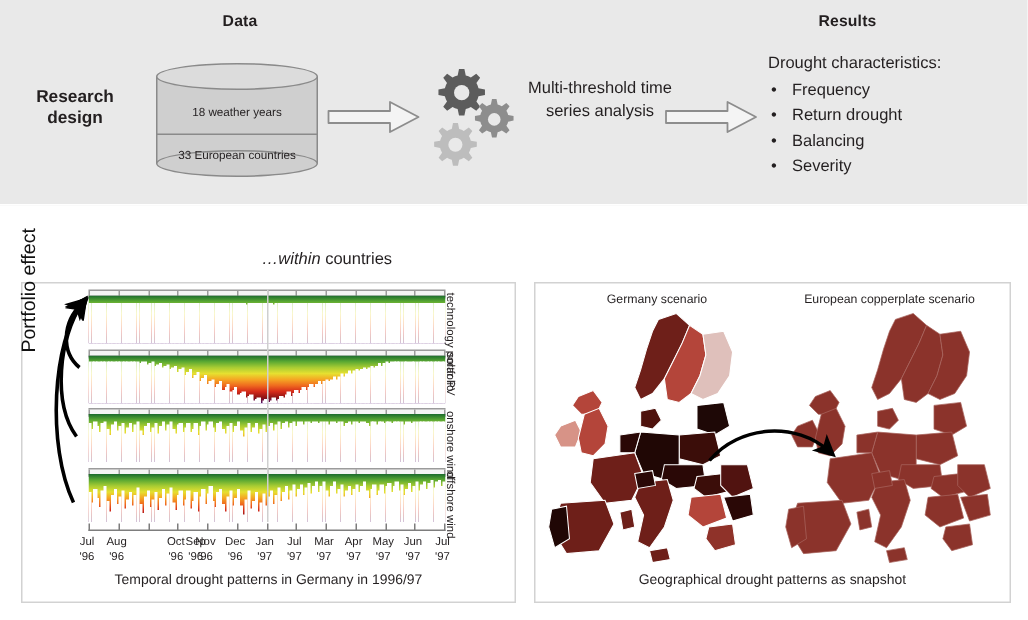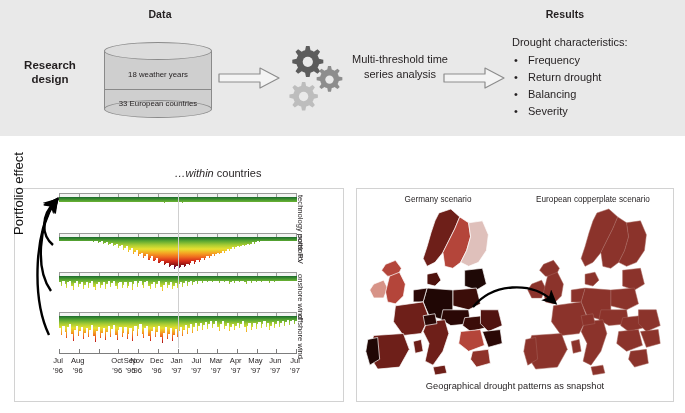--- a/index.html
+++ b/index.html
@@ -987,20 +987,21 @@
         <div class="xtl" style="left: 217.25px;">
           <div>Jun</div>
           <div>'97</div>
         </div>
         <div class="xtl" style="left: 237px;">
           <div>Jul</div>
           <div>'97</div>
         </div>
       </div>
 
+    <div id="left-caption">Temporal drought patterns in Germany in 1996/97</div>
   </div>
 
   <div id="panel-right">
 
     <div class="map-title" id="map-title-island">Germany scenario</div>
     <div class="map-title" id="map-title-copper">European copperplate scenario</div>
 
     <div class="mapbox" id="map-island">
         <svg width="152" height="170" viewBox="0 0 140 172">
           <path d="M74 6 L86 2 L95 10 L90 22 L84 34 L78 46 L70 56 L62 60 L58 52 L62 40 L66 26 L70 14 Z" fill="#6e1f19" stroke="#ffffff" stroke-width="0.7"></path>

